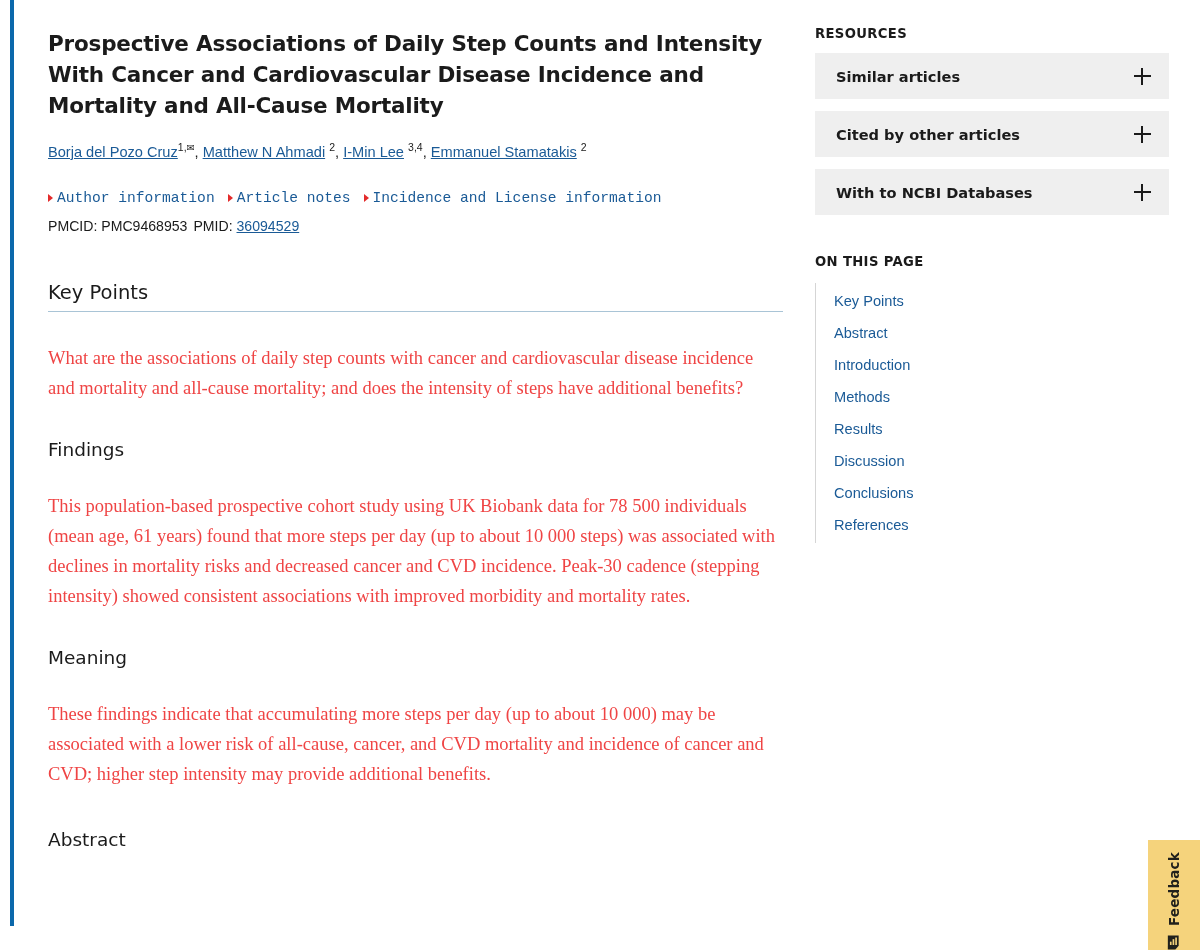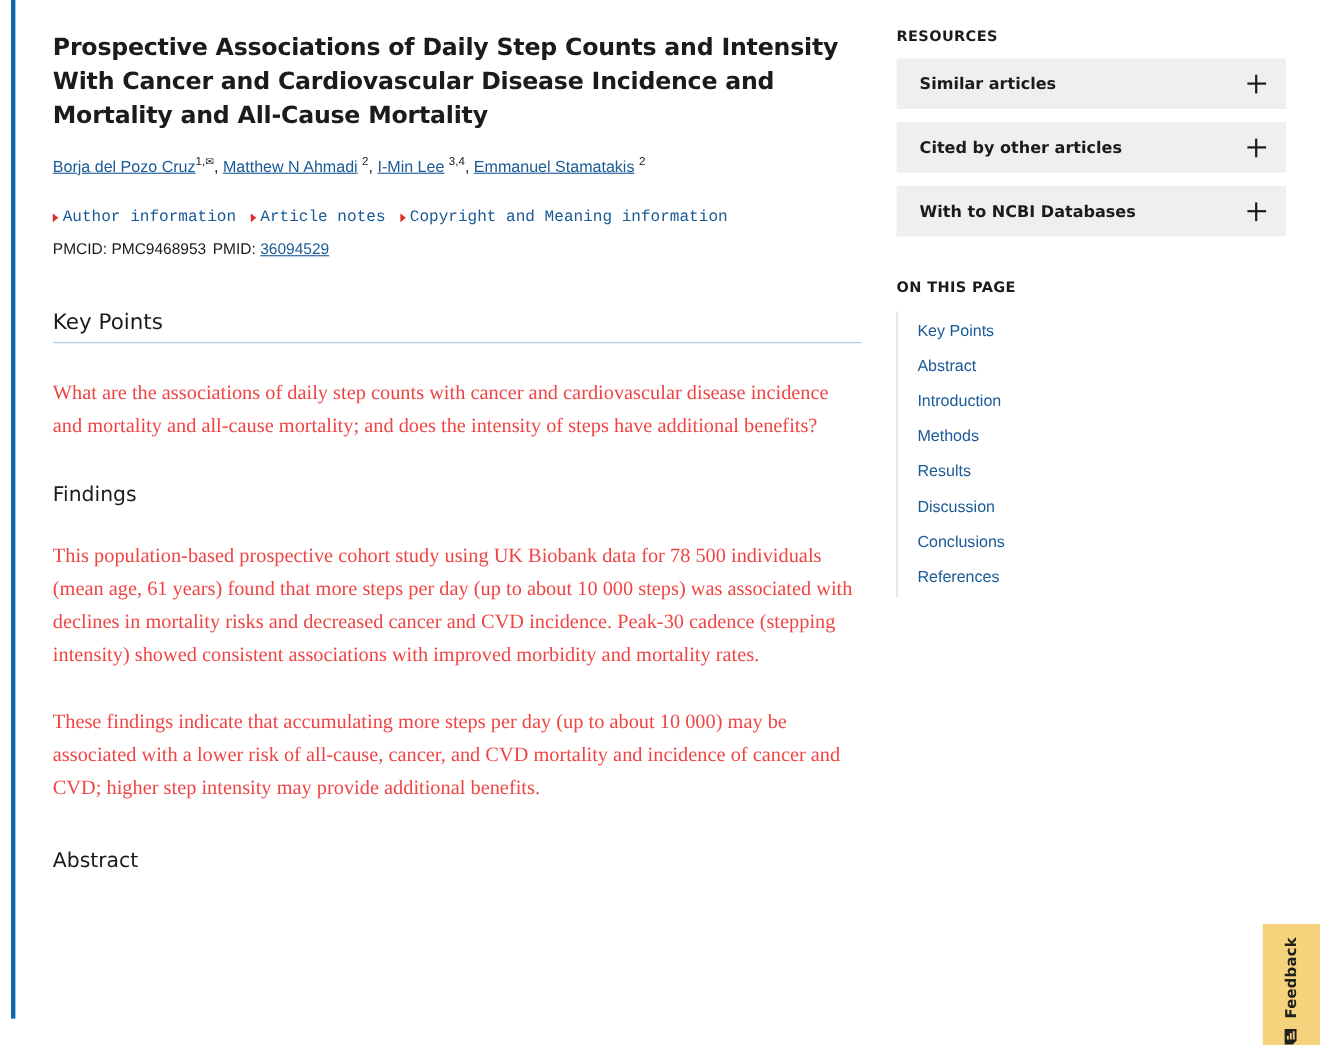--- a/index.html
+++ b/index.html
@@ -259,38 +259,39 @@
       <span class="meta-link-wrap">
         <span class="tri"></span>
         <a href="#">Author information</a>
       </span>
       <span class="meta-link-wrap">
         <span class="tri"></span>
         <a href="#">Article notes</a>
       </span>
       <span class="meta-link-wrap">
         <span class="tri"></span>
-        <a href="#">Copyright and Meaning information</a>
+        <a href="#">Incidence and License information</a>
       </span>
     </div>
 
     <div id="ids-row">
       <span>PMCID:</span>
       <span>PMC9468953</span><span class="id-gap"></span><span>PMID:</span>
       <a href="#">36094529</a>
     </div>
 
     <div id="key-points-wrap">
       <h2 class="h2-rule">Key Points</h2>
 
       <p class="body-p" id="questions-p">What are the associations of daily step counts with cancer and cardiovascular disease incidence and mortality and all-cause mortality; and does the intensity of steps have additional benefits?</p>
 
       <h3 class="h3" id="findings-h">Findings</h3>
       <p class="body-p" id="findings-p">This population-based prospective cohort study using UK Biobank data for 78 500 individuals (mean age, 61 years) found that more steps per day (up to about 10 000 steps) was associated with declines in mortality risks and decreased cancer and CVD incidence. Peak-30 cadence (stepping intensity) showed consistent associations with improved morbidity and mortality rates.</p>
 
+      <h3 class="h3" id="meaning-h">Meaning</h3>
       <p class="body-p" id="meaning-p">These findings indicate that accumulating more steps per day (up to about 10 000) may be associated with a lower risk of all-cause, cancer, and CVD mortality and incidence of cancer and CVD; higher step intensity may provide additional benefits.</p>
     </div>
 
     <h2 class="h3" id="abstract-h">Abstract</h2>
   </div>
 
   <div id="side-col">
 
     <div class="side-label">RESOURCES</div>
 

